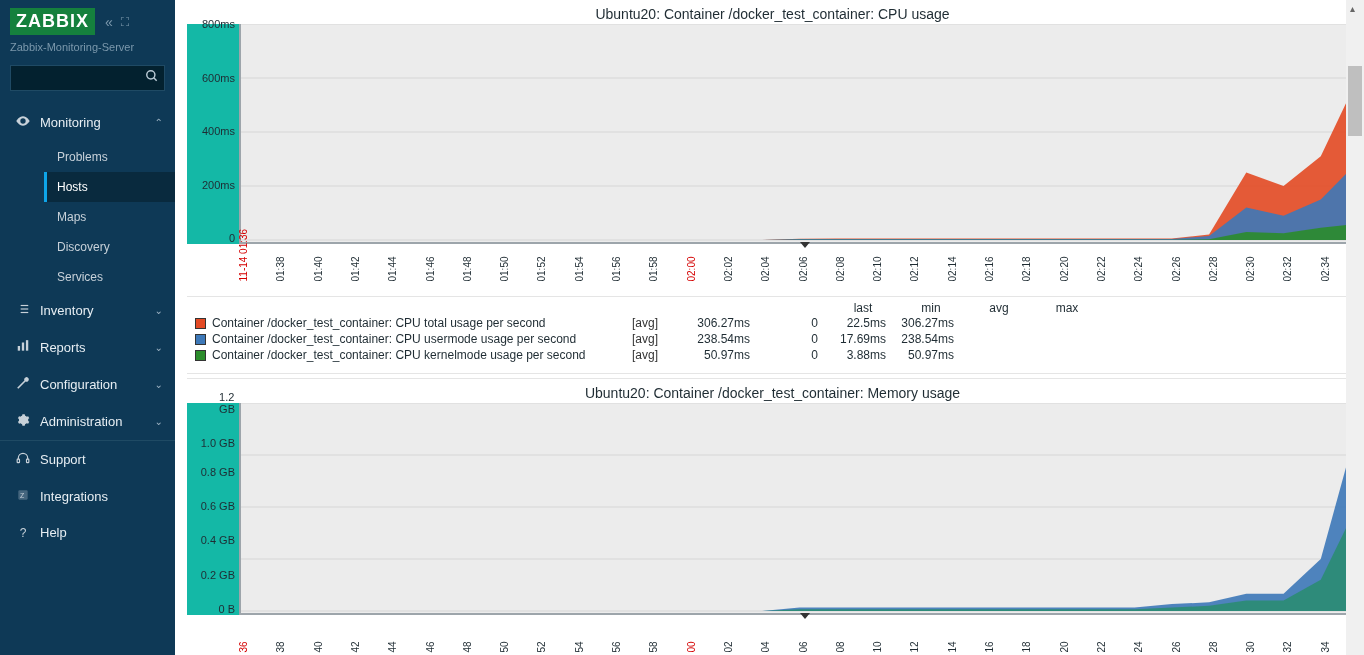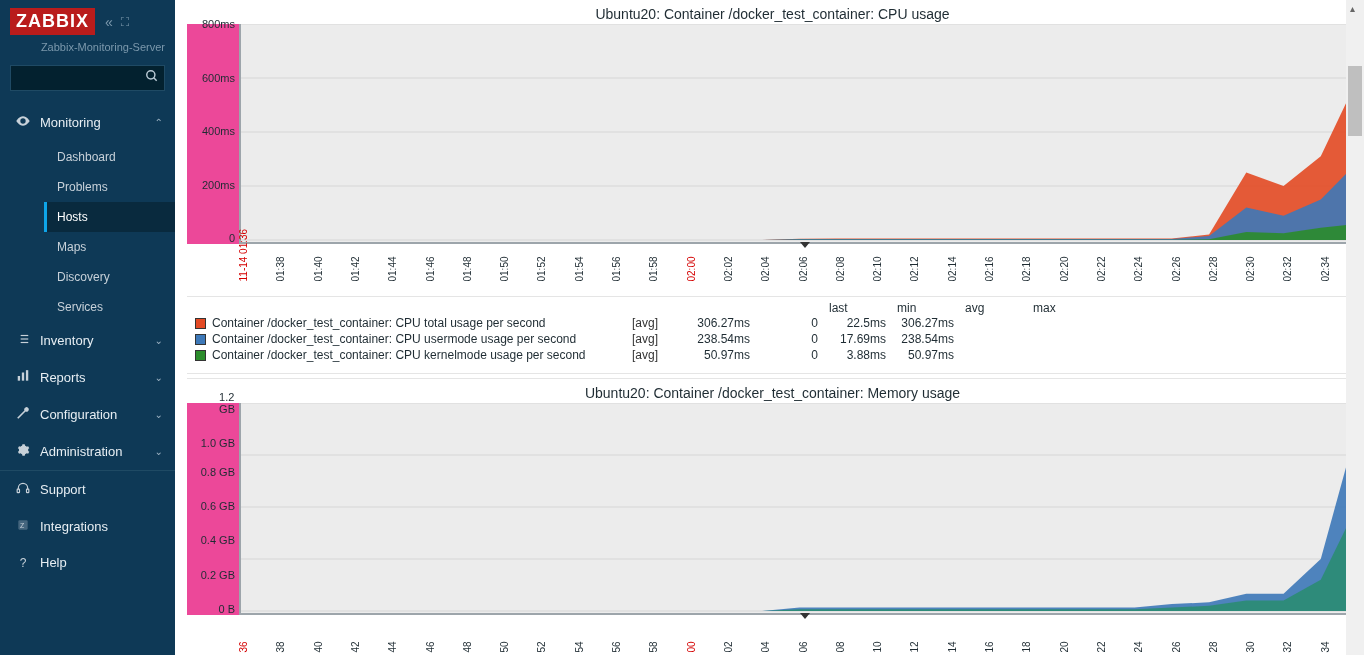--- a/index.html
+++ b/index.html
@@ -1,53 +1,53 @@
 <!DOCTYPE html>
 <html><head>
 <meta charset="utf-8">
 <style>
 * { box-sizing: border-box; margin: 0; padding: 0; }
 body { font-family: Arial, Helvetica, sans-serif; font-size: 12px; background: #fff; color: #1f2c33; overflow: hidden; }
 .app { display: flex; height: 655px; width: 1364px; position: relative; }
 .sidebar { width: 175px; background: #0e3956; color: #c7d1d9; display: flex; flex-direction: column; position: relative; }
 .logo-wrap { padding: 8px 10px 4px; display: flex; align-items: center; }
-.logo { background: #b91c1c; color: #fff; font-weight: bold; padding: 3px 6px; font-size: 18px; letter-spacing: 1px; }
+.logo { background: #15803d; color: #fff; font-weight: bold; padding: 3px 6px; font-size: 18px; letter-spacing: 1px; }
 .collapse { margin-left: 10px; color: #7b98ac; font-size: 14px; cursor: pointer; }
 .expand-icon { margin-left: 8px; color: #7b98ac; font-size: 12px; cursor: pointer; }
-.srvname { font-size: 11px; color: #7b98ac; padding: 2px 10px 8px; text-align: right; }
+.srvname { font-size: 11px; color: #7b98ac; padding: 2px 10px 8px; }
 .search { margin: 4px 10px 12px; position: relative; }
 .search input { width: 100%; background: #03212f; border: 1px solid #1f4a64; color: #fff; padding: 5px 26px 5px 8px; font-size: 12px; outline: none; }
 .search .si { position: absolute; right: 6px; top: 4px; color: #b9c9d4; font-size: 14px; }
 .nav { flex: 1; overflow: auto; }
 .nav-section { padding: 10px 12px; display: flex; align-items: center; cursor: pointer; color: #e7eef3; }
 .nav-section .ni { width: 22px; display: inline-block; text-align: center; color: #c7d1d9; }
 .nav-section .lbl { flex: 1; margin-left: 6px; font-size: 13px; }
 .nav-section .chev { font-size: 10px; color: #9fb4c4; }
 .sub { padding-left: 44px; }
 .sub .subitem { padding: 8px 10px; color: #c7d1d9; font-size: 12px; cursor: pointer; border-left: 3px solid transparent; }
 .sub .subitem.active { background: #092a3e; border-left: 3px solid #0ea5e9; color: #fff; }
 .nav-bottom { border-top: 1px solid #1f4a64; }
 .main { flex: 1; overflow-y: auto; overflow-x: hidden; padding: 0 6px 0 12px; position: relative; }
 .main::-webkit-scrollbar { width: 18px; }
 .main::-webkit-scrollbar-thumb { background: #bfbfbf; }
 .graph-panel { margin-bottom: 6px; }
 .gtitle { text-align: center; font-size: 14px; padding: 6px 0 2px; color: #1f2c33; }
-.gplot { position: relative; height: 220px; background: #ec4899; display: flex; }
+.gplot { position: relative; height: 220px; background: #14b8a6; display: flex; }
 .gplot.h2 { height: 212px; }
 .plot-yaxis { width: 52px; position: relative; }
 .plot-yaxis span { position: absolute; right: 4px; transform: translateY(-50%); font-size: 11px; color: #1f2c33; }
 .plot-body { flex: 1; position: relative; border-bottom: 2px solid #9da5ab; border-left: 2px solid #9da5ab; background: #ececec; }
 .plot-body canvas, .plot-body svg { position: absolute; inset: 0; width: 100%; height: 100%; }
 .xaxis { display: flex; margin-left: 52px; height: 52px; position: relative; }
 .xaxis .t { position: absolute; transform: rotate(-90deg); transform-origin: left center; font-size: 10px; top: 32px; color: #1f2c33; white-space: nowrap; }
 .xaxis .t.red { color: #d40000; }
 .legend { font-size: 12px; padding: 4px 0 4px 8px; border-top: 1px solid #e5e5e5; }
 .legend-row { display: flex; align-items: center; line-height: 16px; }
 .legend-head { display: flex; margin-left: 634px; }
-.legend-head span { width: 68px; text-align: left; }
+.legend-head span { width: 68px; text-align: center; }
 .sq { width: 11px; height: 11px; display: inline-block; margin-right: 6px; border: 1px solid #333; }
 .lname { width: 420px; }
 .ltype { width: 50px; color: #333; }
 .lv { width: 68px; text-align: right; }
 .divider { height: 6px; background: #fff; border-top: 1px solid #e5e5e5; border-bottom: 1px solid #e5e5e5; }
 .arrow-dn { position: absolute; left: 50%; bottom: -6px; width: 0; height: 0; border-left: 5px solid transparent; border-right: 5px solid transparent; border-top: 6px solid #333; }
 .rscroll { position: absolute; right: 0; top: 0; bottom: 0; width: 18px; background: #f0f0f0; }
 .rscroll .thumb { position: absolute; left: 2px; right: 2px; top: 66px; height: 70px; background: #bfbfbf; }
 .rscroll .atop { position: absolute; top: 3px; left: 4px; font-size: 10px; color: #666; }
 </style>
@@ -76,21 +76,20 @@
 
     <div class="nav">
       <div class="nav-section">
         <span class="ni"><svg width="16" height="16" viewBox="0 0 24 24" fill="currentColor">
               <path d="M12 5C6 5 2 12 2 12s4 7 10 7 10-7 10-7-4-7-10-7zm0 11a4 4 0 110-8 4 4 0 010 8z"></path>
             </svg></span>
         <span class="lbl">Monitoring</span>
         <span class="chev">⌃</span>
       </div>
       <div class="sub">
-        <div class="subitem">Dashboard</div>
         <div class="subitem">Problems</div>
         <div class="subitem active">Hosts</div>
         <div class="subitem">Maps</div>
         <div class="subitem">Discovery</div>
         <div class="subitem">Services</div>
       </div>
 
       <div class="nav-section">
         <span class="ni"><svg width="14" height="14" viewBox="0 0 24 24" stroke="currentColor" stroke-width="2" fill="none">
               <line x1="8" y1="6" x2="21" y2="6"></line>

